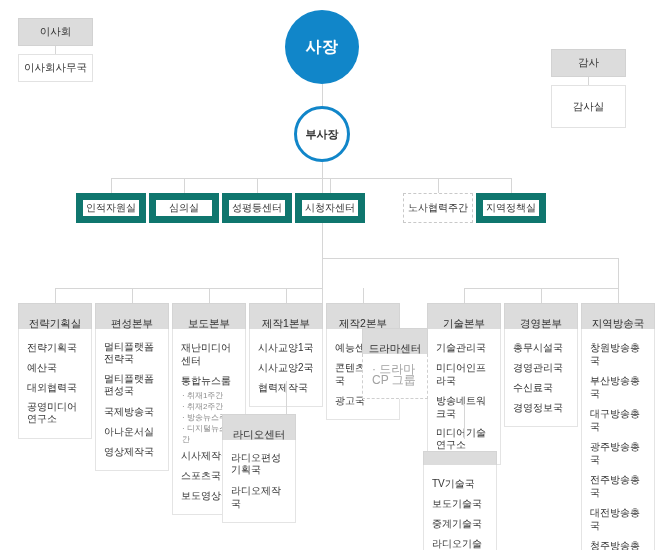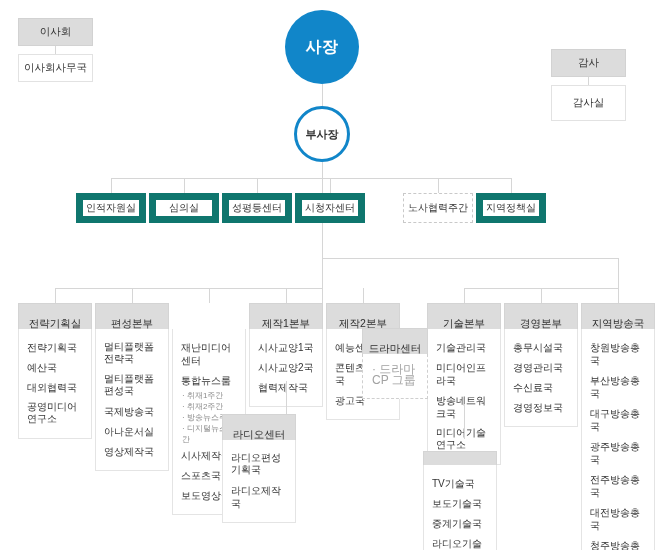--- a/index.html
+++ b/index.html
@@ -114,21 +114,21 @@
 
 <div id="chart">
     <div class="node circle circle-ceo" style="left: 285px; top: 10px; background: rgb(17, 134, 201);">사장</div>
     <div class="ln v" style="left: 322px; top: 84px; width: 1px; height: 22px; background: rgb(214, 214, 214);"></div>
     <div class="node circle circle-vice" style="left: 294px; top: 106px; border-color: rgb(17, 134, 201);">부사장</div>
     <div class="node hdr-box" style="left: 18px; top: 18px; width: 75px; height: 28px;">이사회</div>
     <div class="ln v" style="left: 55px; top: 46px; width: 1px; height: 8px; background: rgb(214, 214, 214);"></div>
     <div class="node plain-box" style="left: 18px; top: 54px; width: 75px; height: 28px;">이사회사무국</div>
     <div class="node hdr-box" style="left: 551px; top: 49px; width: 75px; height: 28px;">감사</div>
     <div class="ln v" style="left: 588px; top: 77px; width: 1px; height: 8px; background: rgb(214, 214, 214);"></div>
-    <div class="node plain-box" style="left: 551px; top: 85px; width: 75px; height: 36px;">감사실</div>
+    <div class="node plain-box" style="left: 551px; top: 85px; width: 75px; height: 43px;">감사실</div>
     <div class="ln v" style="left: 322px; top: 162px; width: 1px; height: 168px; background: rgb(214, 214, 214);"></div>
     <div class="ln h" style="left: 111px; top: 178px; width: 211px; height: 1px; background: rgb(214, 214, 214);"></div>
     <div class="ln v" style="left: 111px; top: 178px; width: 1px; height: 15px; background: rgb(214, 214, 214);"></div>
     <div class="node office" style="left: 76px; top: 193px; width: 70px;">인적자원실</div>
     <div class="ln v" style="left: 184px; top: 178px; width: 1px; height: 15px; background: rgb(214, 214, 214);"></div>
     <div class="node office" style="left: 149px; top: 193px; width: 70px;">심의실</div>
     <div class="ln v" style="left: 257px; top: 178px; width: 1px; height: 15px; background: rgb(214, 214, 214);"></div>
     <div class="node office" style="left: 222px; top: 193px; width: 70px;">성평등센터</div>
     <div class="ln v" style="left: 330px; top: 178px; width: 1px; height: 15px; background: rgb(214, 214, 214);"></div>
     <div class="node office" style="left: 295px; top: 193px; width: 70px;">시청자센터</div>
@@ -152,20 +152,21 @@
     <div class="ln v" style="left: 132px; top: 288px; width: 1px; height: 15px; background: rgb(214, 214, 214);"></div>
     <div class="node dept-head" style="left: 95px; top: 303px; width: 74px; background: rgb(220, 220, 220);">편성본부</div>
     <div class="node dept-body" style="left: 95px; top: 329px; width: 74px;">
       <div class="item two-line">멀티플랫폼<br>전략국</div>
       <div class="item two-line">멀티플랫폼<br>편성국</div>
       <div class="item">국제방송국</div>
       <div class="item">아나운서실</div>
       <div class="item">영상제작국</div>
     </div>
     <div class="ln v" style="left: 209px; top: 288px; width: 1px; height: 15px; background: rgb(214, 214, 214);"></div>
+    <div class="node dept-head" style="left: 172px; top: 303px; width: 74px; background: rgb(220, 220, 220);">보도본부</div>
     <div class="node dept-body" style="left: 172px; top: 329px; width: 74px;">
       <div class="item">재난미디어센터</div>
       <div class="item">통합뉴스룸</div>
       <div class="sub-item">· 취재1주간</div>
       <div class="sub-item">· 취재2주간</div>
       <div class="sub-item">· 방송뉴스주간</div>
       <div class="sub-item">· 디지털뉴스주간</div>
       <div class="item">시사제작국</div>
       <div class="item">스포츠국</div>
       <div class="item">보도영상국</div>

